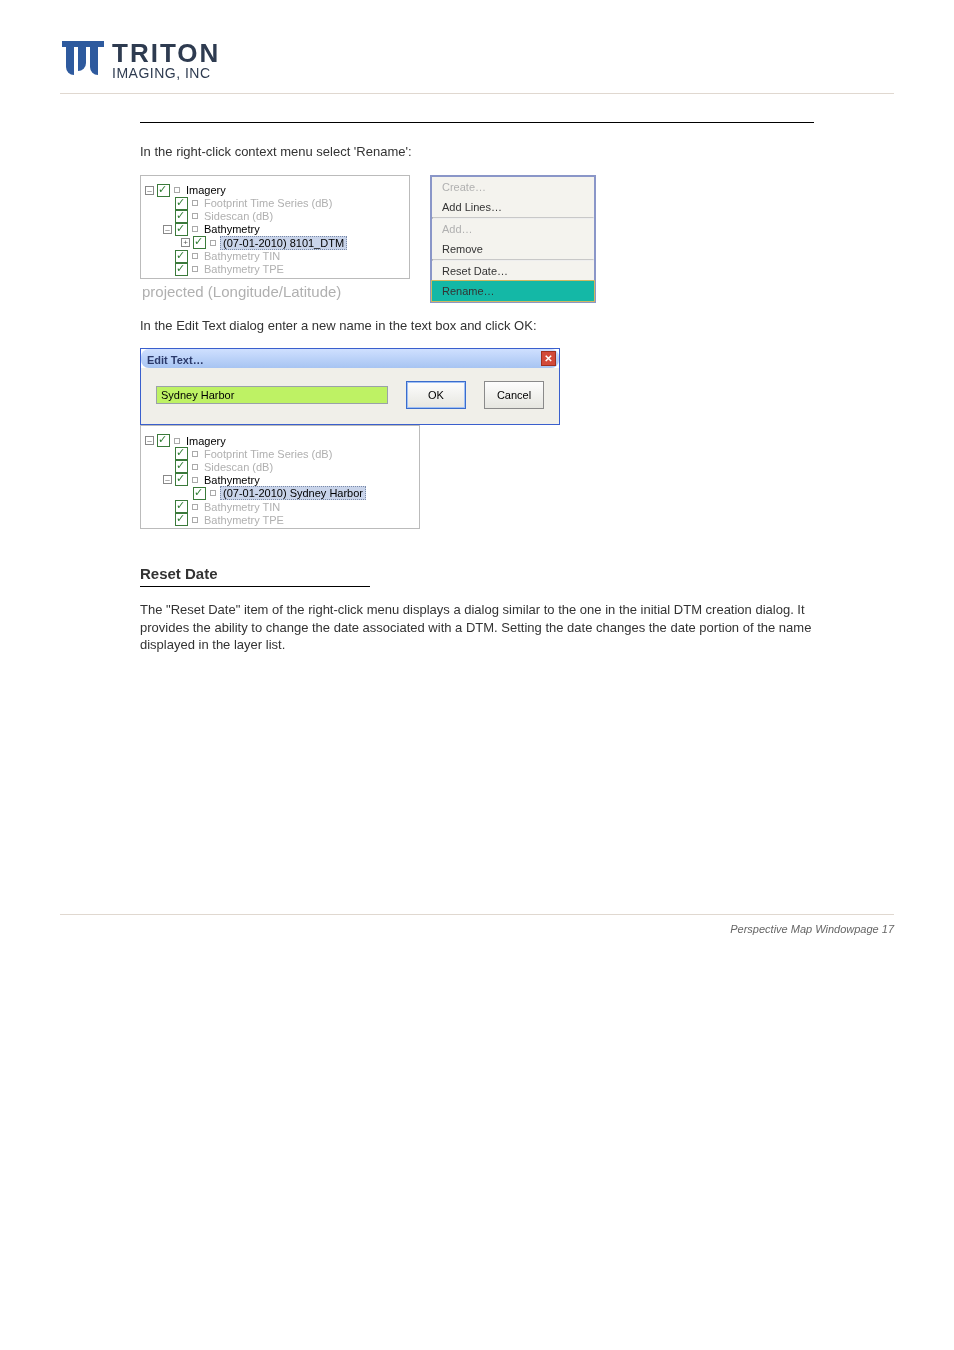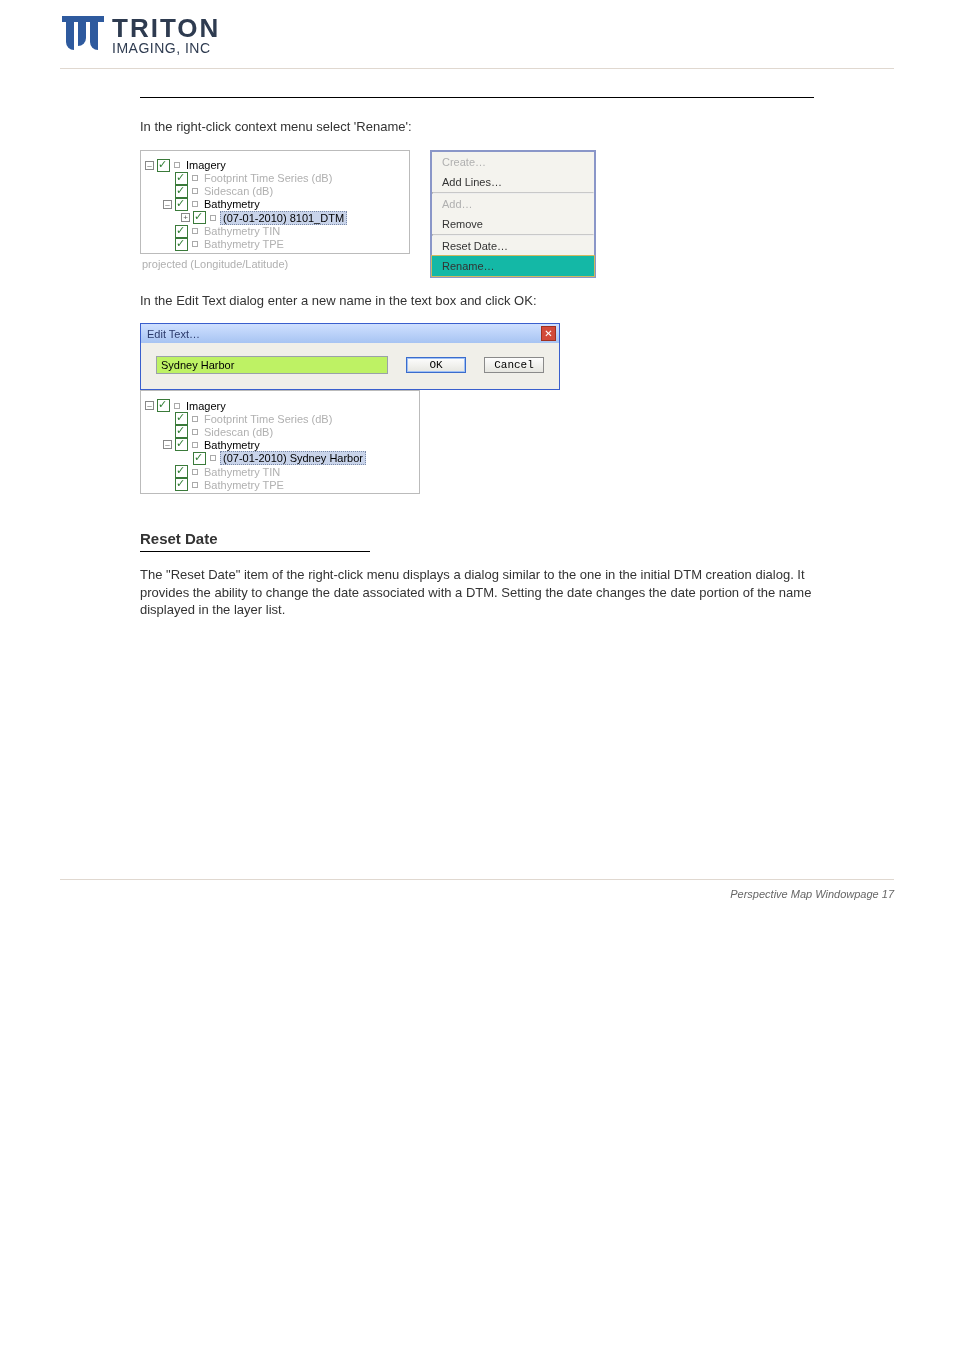--- a/index.html
+++ b/index.html
@@ -5,21 +5,21 @@
   * { box-sizing: border-box; }
   body {
     margin: 0;
     font-family: Arial, sans-serif;
     font-size: 12px;
     color: #333;
     background: #fff;
     width: 954px;
   }
   .page {
-    padding: 12px 60px 40px 60px;
+    padding: 37px 60px 40px 60px;
   }
   .header-bar {
     border-bottom: 1px solid #e0d8d0;
     padding-bottom: 10px;
     margin-bottom: 28px;
   }
   .logo {
     display: flex;
     align-items: center;
     gap: 6px;
@@ -112,21 +112,21 @@
     margin: 0 1px;
   }
   .node-label { padding: 0 2px; }
   .node-dim { color: #b0b0b0; }
   .node-sel {
     background: #c9d4ea;
     border: 1px dotted #7a8aa8;
     padding: 0 2px;
   }
   .projected-row {
-    font-size: 11px;
+    font-size: 15px;
     color: #b0b0b0;
     margin: 4px 0 0 2px;
     font-family: "Segoe UI", Tahoma, sans-serif;
   }
   
   .ctx-menu {
     border: 2px solid #8a96c8;
     background: #f4f3ee;
     width: 166px;
     font-family: "Segoe UI", Tahoma, sans-serif;
@@ -150,24 +150,25 @@
   .dialog {
     width: 420px;
     border: 1px solid #3a5fcd;
     font-family: "Segoe UI", Tahoma, sans-serif;
   }
   .dlg-title {
     background: linear-gradient(#cfe0ff,#a7c4f2);
     color: #2b3a6b;
     display:flex;
     justify-content: space-between;
-    align-items:center;
-    font-size: 11px;
-    font-weight: normal;
+    align-items:flex-end;
+    font-size: 11px;
+    font-weight: bold;
     padding: 2px 3px 2px 6px;
+    border-radius: 8px;
   }
   .dlg-close {
     width: 15px; height: 15px;
     background: #d24a3a;
     color:#fff;
     text-align:center;
     font-size:10px;
     line-height:14px;
     border:1px solid #a03020;
   }
@@ -182,25 +183,24 @@
   .dlg-input {
     flex:1;
     border: 1px solid #9aa2a8;
     background:#bef264;
     font-size: 11px;
     padding: 2px 4px;
     height: 18px;
   }
   .dlg-btn {
     width: 60px;
-    height: 16px;
+    height: 28px;
     font-size: 11px;
     background: linear-gradient(#fdfdfd,#e6e6e0);
     border: 1px solid #8a8a8a;
-    font-family: Liberation Mono, monospace;
   }
   .dlg-btn.default {
     border: 1px solid #3a6ccc;
     box-shadow: 0 0 0 1px #9fc0f5 inset;
   }
   .subhead {
     font-size: 15px;
     font-weight: bold;
     padding-bottom: 2px;
     margin-top: 36px;

